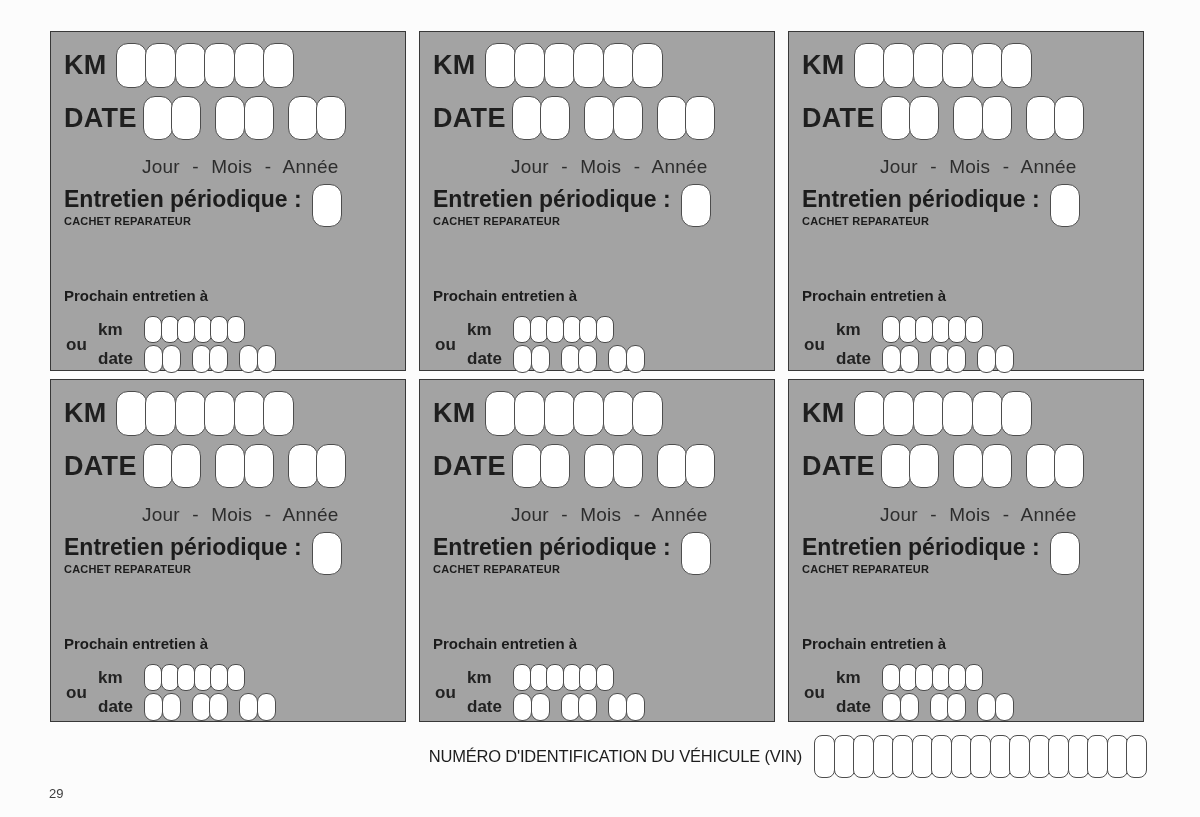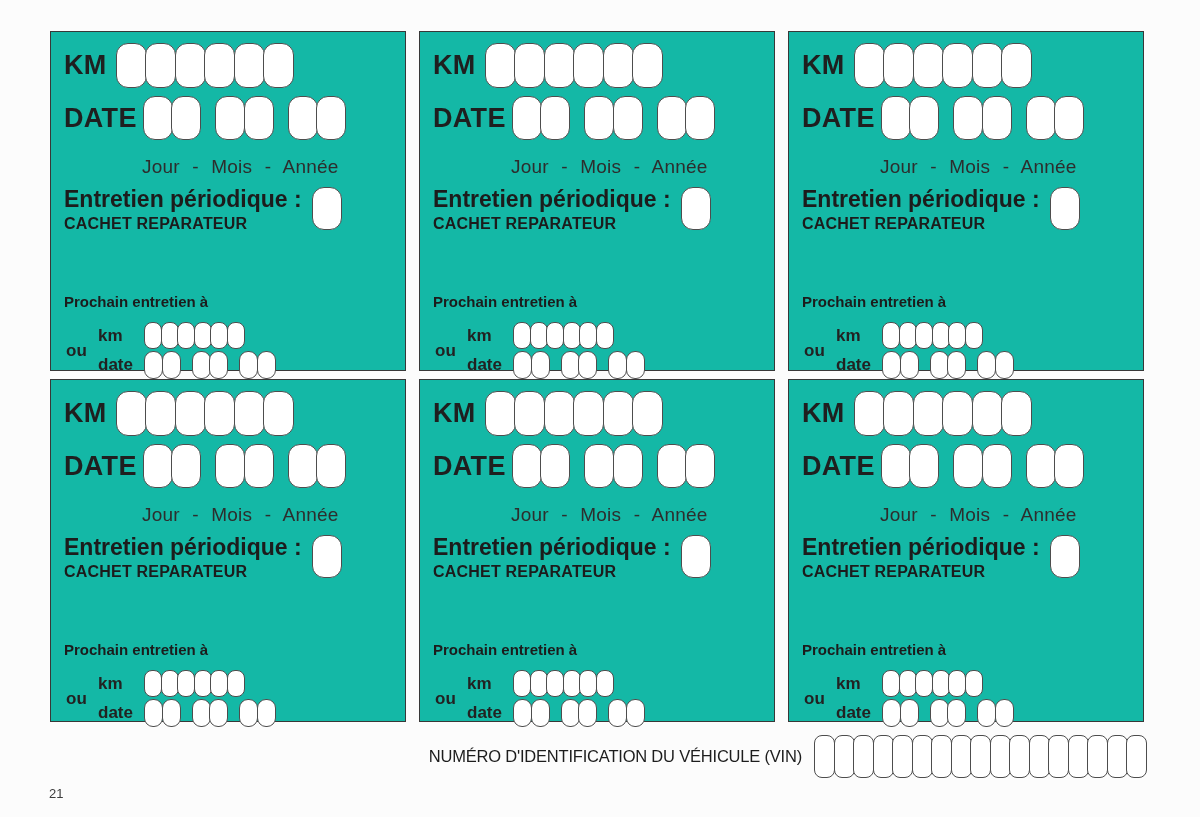--- a/index.html
+++ b/index.html
@@ -10,21 +10,21 @@
     color:#222;
   }
   .grid{
     position:absolute;left:50px;top:31px;
     display:grid;
     grid-template-columns:356px 356px 356px;
     grid-template-rows:340px 343px;
     column-gap:13px;row-gap:8px;
   }
   .cell{
-    border:1.5px solid #383838;background:#14b8a6;
+    border:1.5px solid #383838;background:#a3a3a3;
     box-sizing:border-box;
     padding:10px 10px 0 13px;
     position:relative;
   }
   
   .box{
     display:inline-block;background:#fff;box-sizing:border-box;
     border:1.5px solid #4d4d4d;flex:none;
   }
   .run{display:inline-flex;align-items:center;}
@@ -45,21 +45,21 @@
   .date-group:last-child{margin-right:0;}
   .date-group > .box{margin-left:-1.5px;}
   .date-group > .box:first-child{margin-left:0;}
   .date-caption{
     margin:16px 0 0 78px;font-size:19px;color:#2d2d2d;
     word-spacing:7px;letter-spacing:0.2px;
   }
   .periodic-row{display:flex;align-items:center;gap:10px;margin-top:8px;}
   .periodic-label{font-size:23px;font-weight:bold;color:#1c1c1c;line-height:1.15;}
   .periodic-row .box.single{margin-top:-2px;}
-  .stamp-label{font-size:16px;font-weight:bold;color:#1c1c1c;margin-top:3px;letter-spacing:0.2px;}
+  .stamp-label{font-size:11px;font-weight:bold;color:#1c1c1c;margin-top:3px;letter-spacing:0.2px;}
   .stamp-space{height:60px;}
   .next-label{font-size:15px;font-weight:bold;color:#1c1c1c;}
   .next-grid{display:flex;align-items:center;margin-top:12px;}
   .ou{font-size:17px;font-weight:bold;margin-left:2px;width:32px;flex:none;}
   .next-rows{display:flex;flex-direction:column;gap:2px;}
   .next-row{display:flex;align-items:center;}
   .next-lbl{width:46px;font-size:17px;font-weight:bold;flex:none;}
   .groups-sm{display:inline-flex;}
   .group-sm{display:inline-flex;margin-right:11px;}
   .group-sm:last-child{margin-right:0;}
@@ -542,13 +542,13 @@
       <span class="box vin"></span>
       <span class="box vin"></span>
       <span class="box vin"></span>
       <span class="box vin"></span>
       <span class="box vin"></span>
       <span class="box vin"></span>
       <span class="box vin"></span>
     </span>
 </div>
 
-<div class="page-number">21</div>
+<div class="page-number">29</div>
 
 </body></html>

